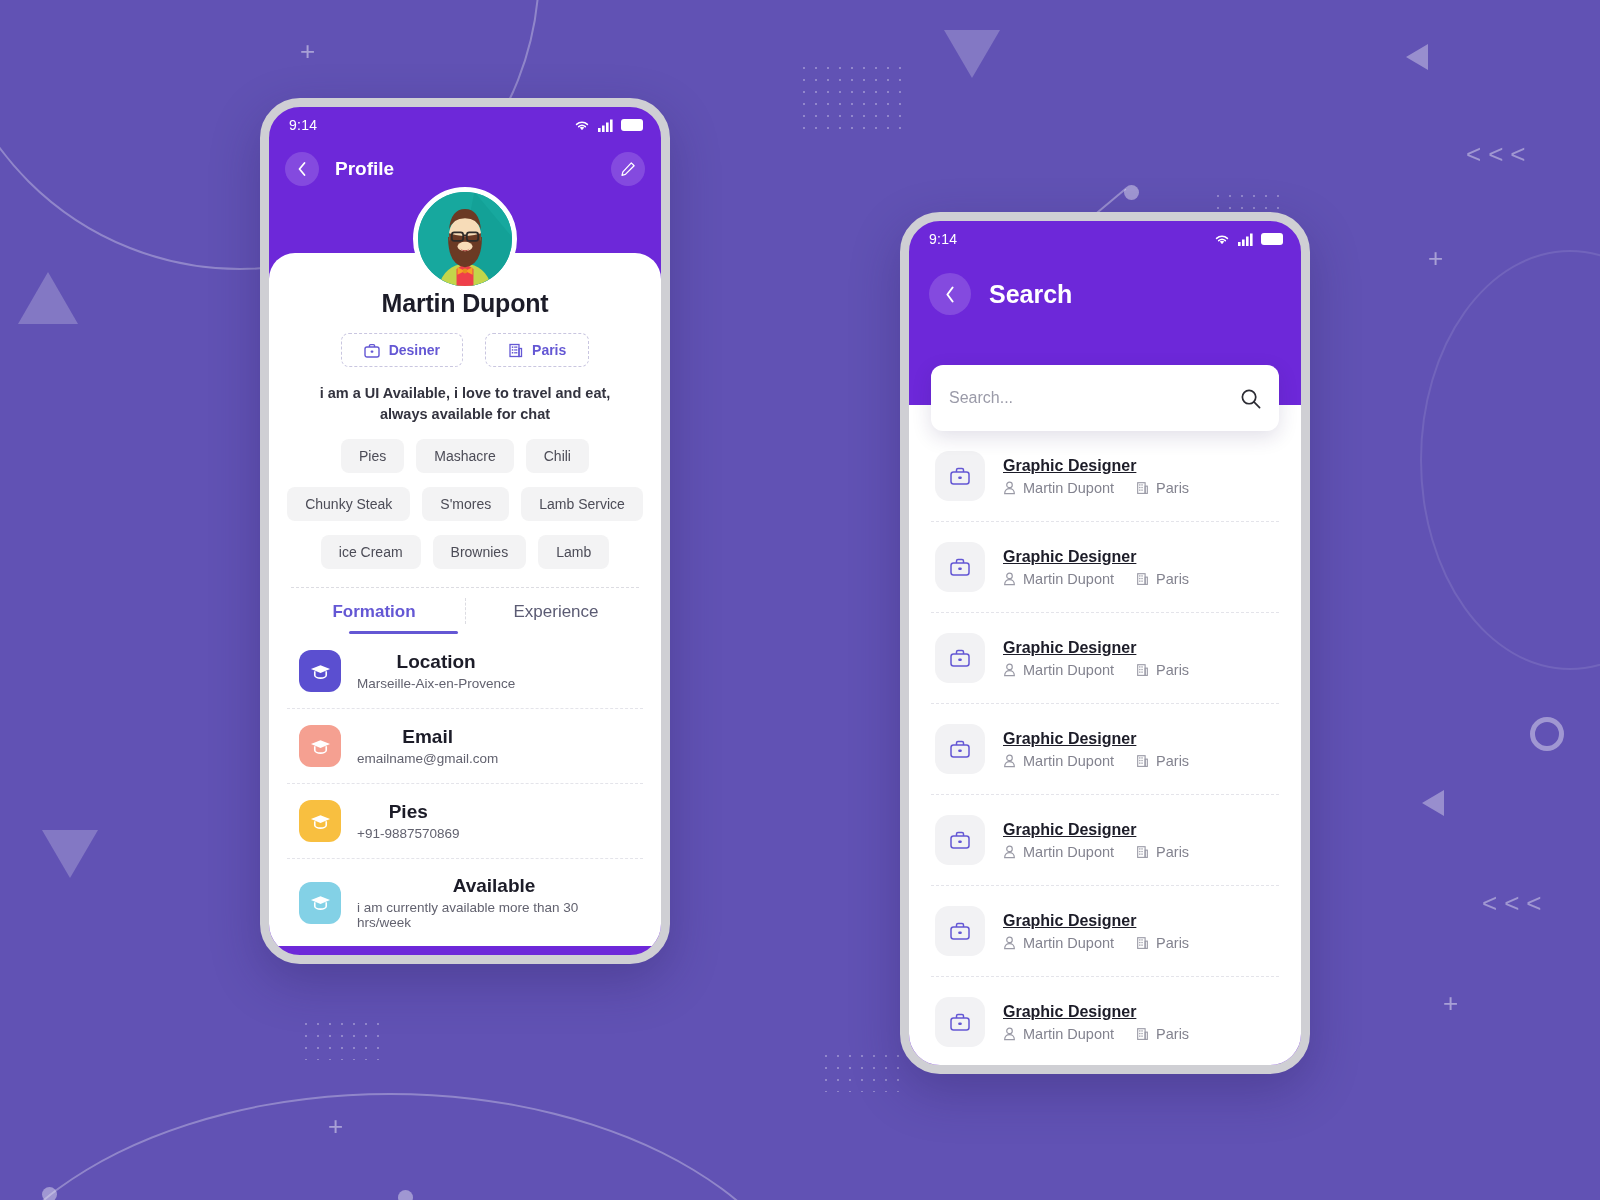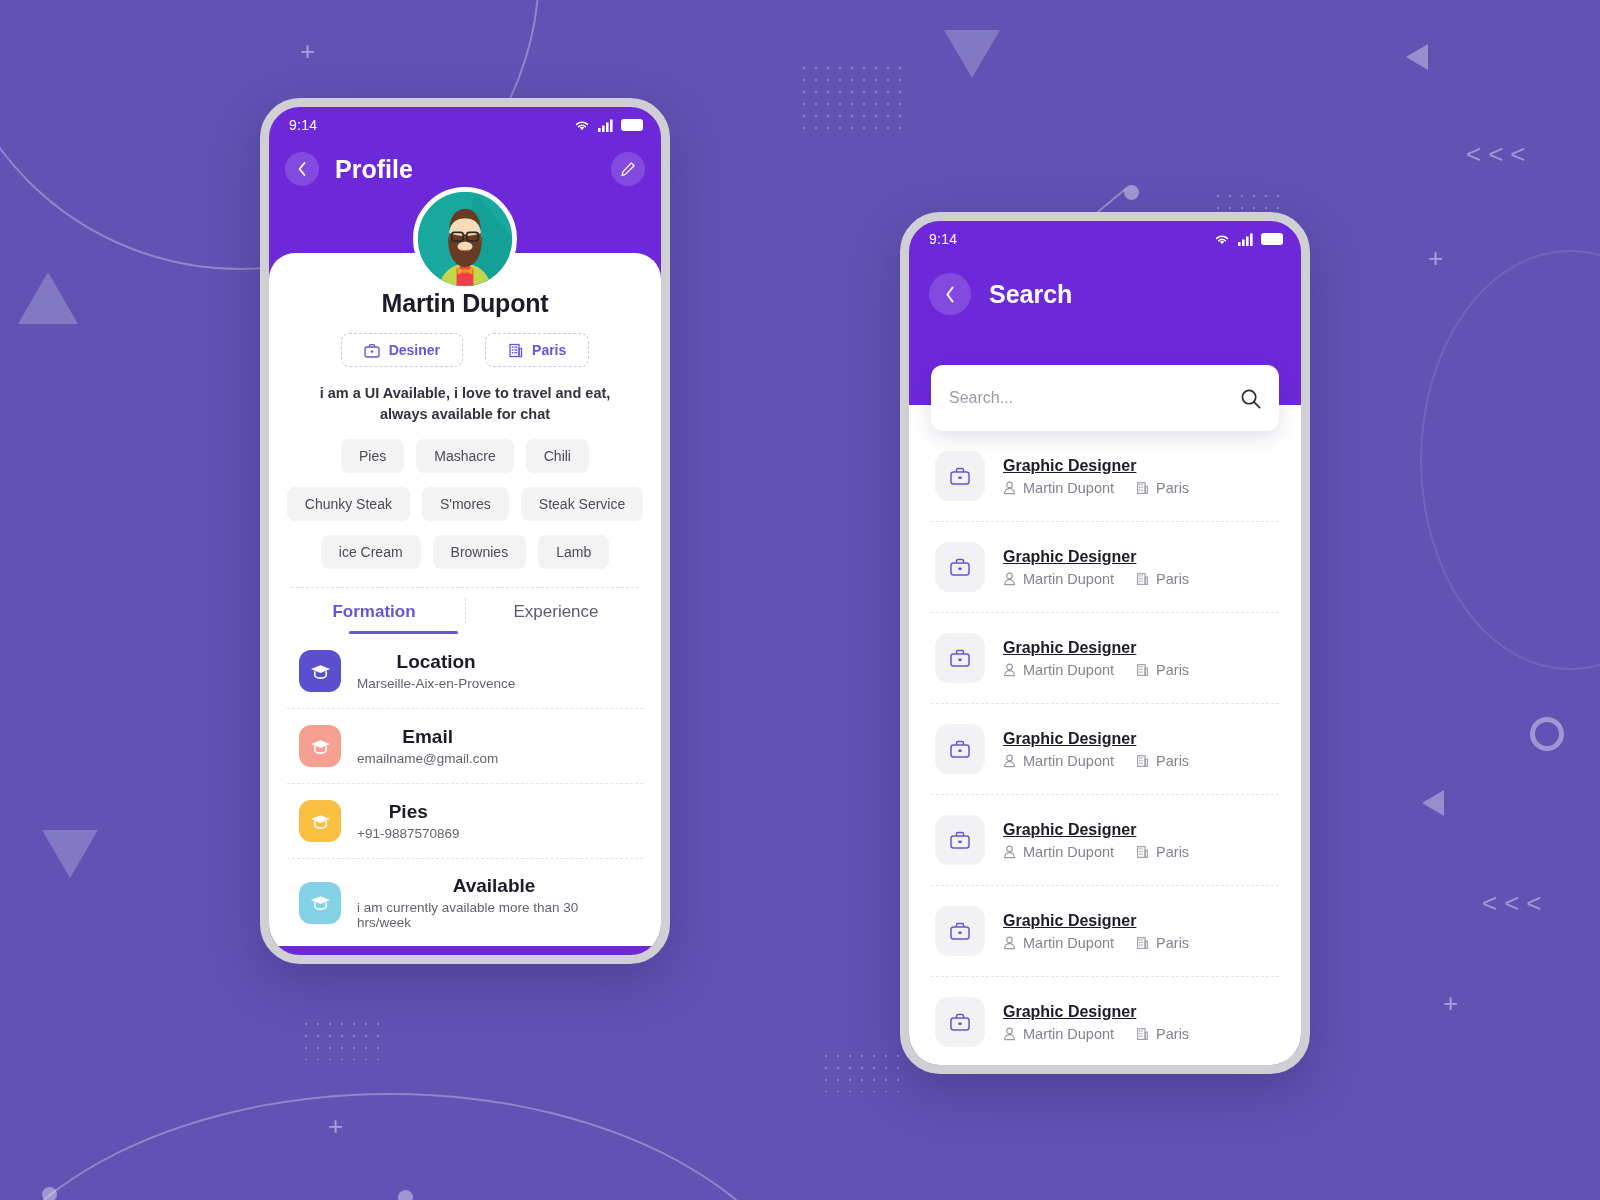--- a/index.html
+++ b/index.html
@@ -58,21 +58,21 @@
 
   .navbar { display:flex; align-items:center; padding:0 16px; }
   .round-btn {
     width:34px;height:34px;border-radius:50%;background:rgba(255,255,255,.16);
     display:flex;align-items:center;justify-content:center;color:#fff;flex:none;
   }
   .nav-title { color:#fff; font-weight:700; }
 
   
   #phone-profile .navbar { height:52px; }
-  #phone-profile .nav-title { font-size:25px; margin-left:16px; }
+  #phone-profile .nav-title { font-size:19px; margin-left:16px; }
   #phone-profile .edit-btn { margin-left:auto; }
 
   .avatar-wrap { position:relative; height:58px; }
   .avatar {
     position:absolute; left:50%; top:-8px; transform:translateX(-50%);
     width:104px;height:104px;border-radius:50%;border:5px solid #fff;
     overflow:hidden; z-index:5; background:#1aa6a0;
   }
 
   .sheet {
@@ -270,21 +270,21 @@
     <div class="bio">i am a UI Available, i love to travel and eat, always available for chat</div>
 
     <div class="tagrow">
       <div class="tag">Pies</div>
       <div class="tag">Mashacre</div>
       <div class="tag">Chili</div>
     </div>
     <div class="tagrow">
       <div class="tag">Chunky Steak</div>
       <div class="tag">S'mores</div>
-      <div class="tag">Steak Service</div>
+      <div class="tag">Lamb Service</div>
     </div>
     <div class="tagrow">
       <div class="tag">ice Cream</div>
       <div class="tag">Brownies</div>
       <div class="tag">Lamb</div>
     </div>
 
     <div class="dotted-h"></div>
 
     <div class="tabs">

